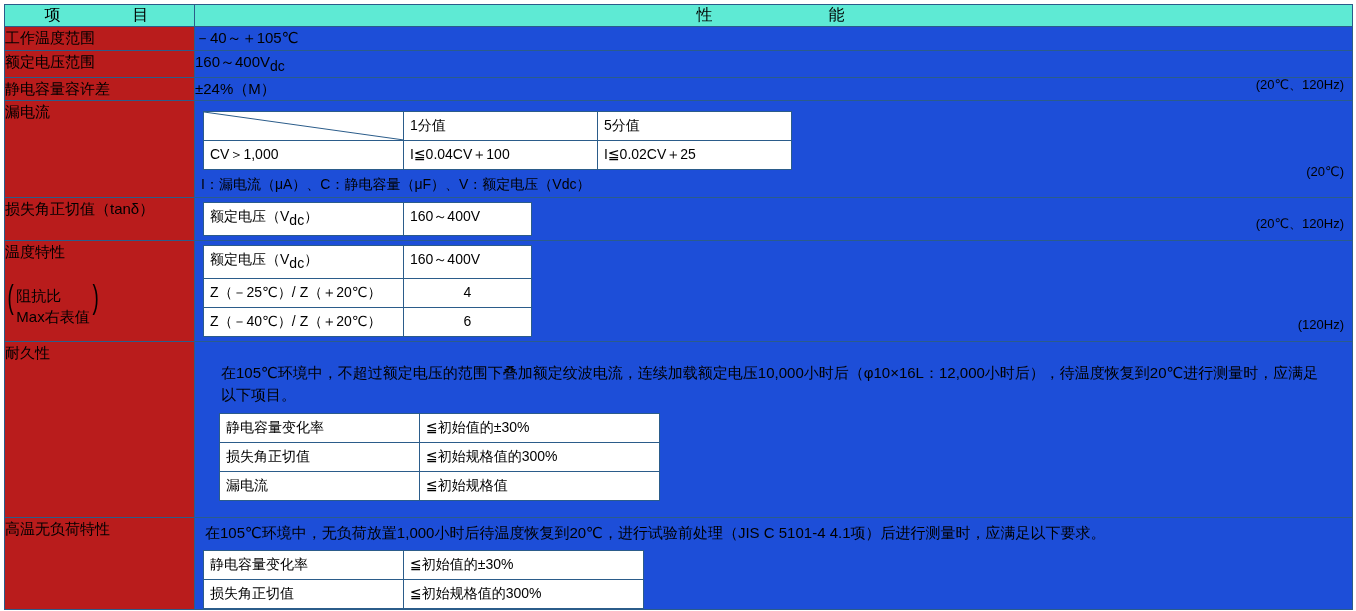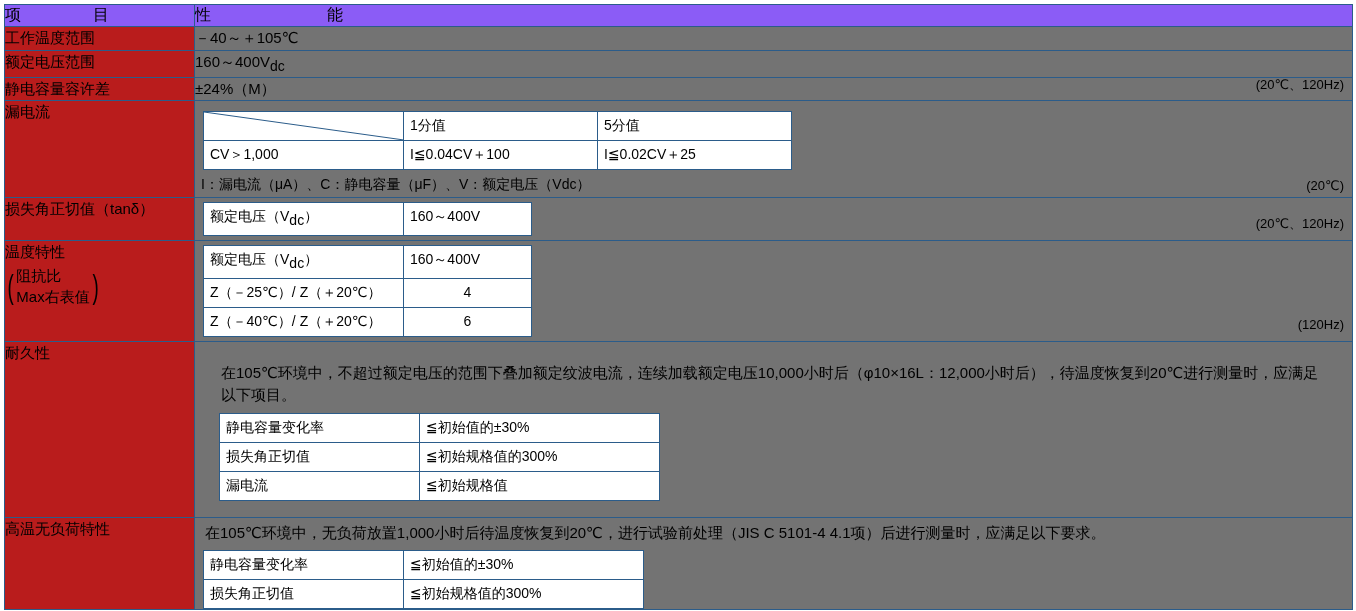--- a/index.html
+++ b/index.html
@@ -2,23 +2,23 @@
 <html><head>
 <meta charset="utf-8">
 <style>
   html,body{margin:0;padding:0;background:#ffffff;}
   body{font-family:"Liberation Sans","DejaVu Sans",sans-serif;color:#000;}
   #sheet{position:relative;width:1356px;height:611px;overflow:hidden;}
 
   table.spec{border-collapse:collapse;table-layout:fixed;width:1348px;margin:4px 0 0 4px;}
   table.spec td{border:1px solid #2b5c8a;vertical-align:top;padding:0;}
 
-  .hdr{background:#8b5cf6;font-size:16px;letter-spacing:6px;padding:8px 0 9px;margin-top:20px;}
+  .hdr{background:#5eead4;text-align:center;font-size:16px;letter-spacing:6px;padding:8px 0 9px;margin-top:20px;}
   .itemcell{background:#b91c1c;font-size:15px;padding:4px 6px 5px 6px;line-height:1.45;}
-  .valcell{background:#737373;font-size:15px;padding:4px 8px 5px 10px;line-height:1.5;position:relative;}
+  .valcell{background:#1d4ed8;font-size:15px;padding:4px 8px 5px 10px;line-height:1.5;position:relative;}
 
   .note{position:absolute;right:8px;bottom:6px;font-size:13px;}
 
   sub{font-size:14px;}
   .sm{font-size:13px;}
 
   
   table.inner{border-collapse:collapse;table-layout:fixed;margin:0;}
   table.inner td{border:1px solid #2b5c8a;font-size:14px;padding:3px 6px 4px 6px;background:#fff;height:20px;}
   td.ctr{text-align:center;}
@@ -86,21 +86,21 @@
               </tr>
               <tr>
                 <td>CV＞1,000</td>
                 <td>I≦0.04CV＋100</td>
                 <td>I≦0.02CV＋25</td>
               </tr>
             </tbody>
           </table>
           <div class="leakfoot">
             <span>I：漏电流（μA）、C：静电容量（μF）、V：额定电压（Vdc）</span>
-            <span class="note" style="bottom:2px;">(20℃)</span>
+            <span class="note" style="bottom:16px;">(20℃)</span>
           </div>
         </td>
       </tr>
 
       <tr>
         <td class="itemcell">
           <span>损失角正切值（tan</span><span>δ</span><span>）</span>
         </td>
         <td class="valcell" style="padding:0;">
           <table class="inner" style="margin:4px 0 4px 8px;">
@@ -118,21 +118,21 @@
           <span class="note">(20℃、120Hz)</span>
         </td>
       </tr>
 
       <tr>
         <td class="itemcell">
           <div>温度特性</div>
           <div style="display:flex;align-items:center;margin-top:2px;">
             <span style="font-size:34px;line-height:0.9;transform:scaleX(0.55);display:inline-block;">(</span>
             <span style="display:inline-block;">
-              <span style="display:block;">阻抗比</span>
+              <span style="display:block;margin-top:20px;">阻抗比</span>
               <span style="display:block;">Max右表值</span>
             </span>
             <span style="font-size:34px;line-height:0.9;transform:scaleX(0.55);display:inline-block;">)</span>
           </div>
         </td>
         <td class="valcell" style="padding:0;">
           <table class="inner" style="margin:4px 0 4px 8px;">
             <colgroup>
                 <col style="width:200px">
                 <col style="width:128px">

